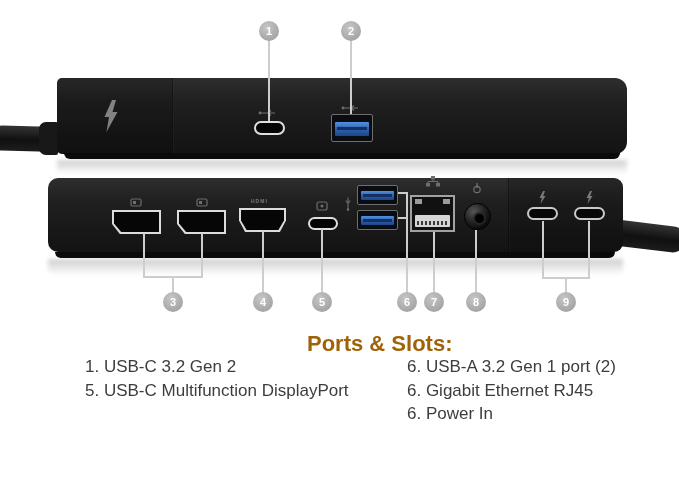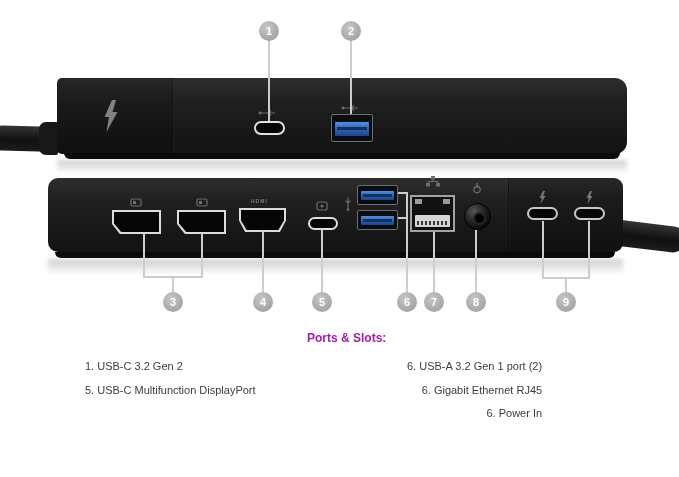--- a/index.html
+++ b/index.html
@@ -59,24 +59,24 @@
   .vline{width:2px;}
   .hline{height:2px;}
   .callout{
     width:20px;height:20px;border-radius:50%;z-index:6;
     background:radial-gradient(circle at 40% 32%,#c6c6c6,#a4a4a4 75%);
     color:#ffffff;font-size:11px;font-weight:bold;
     display:flex;align-items:center;justify-content:center;
   }
 
   
-  .legend-title{left:307px;top:331px;font-size:12px;font-weight:600;color:#a21caf;z-index:4;}
-  .legend-col{font-size:11px;color:#3d3d3d;line-height:23.6px;z-index:4;}
+  .legend-title{left:307px;top:331px;font-size:22px;font-weight:600;color:#a16207;z-index:4;}
+  .legend-col{font-size:17px;color:#3d3d3d;line-height:23.6px;z-index:4;}
   .legend-left{left:85px;top:355px;}
-  .legend-right{left:407px;top:355px;text-align:right;}
+  .legend-right{left:407px;top:355px;}
 </style>
 </head>
 <body>
 
 <div class="stage">
 
   <div class="abs cable cable-left"></div>
   <div class="abs boot-left"></div>
   <div class="abs dev dev-front"></div>
   <div class="abs panel-shade" style="left:57px;top:78px;width:115px;height:76px;border-radius:5px 0 0 5px;"></div>

